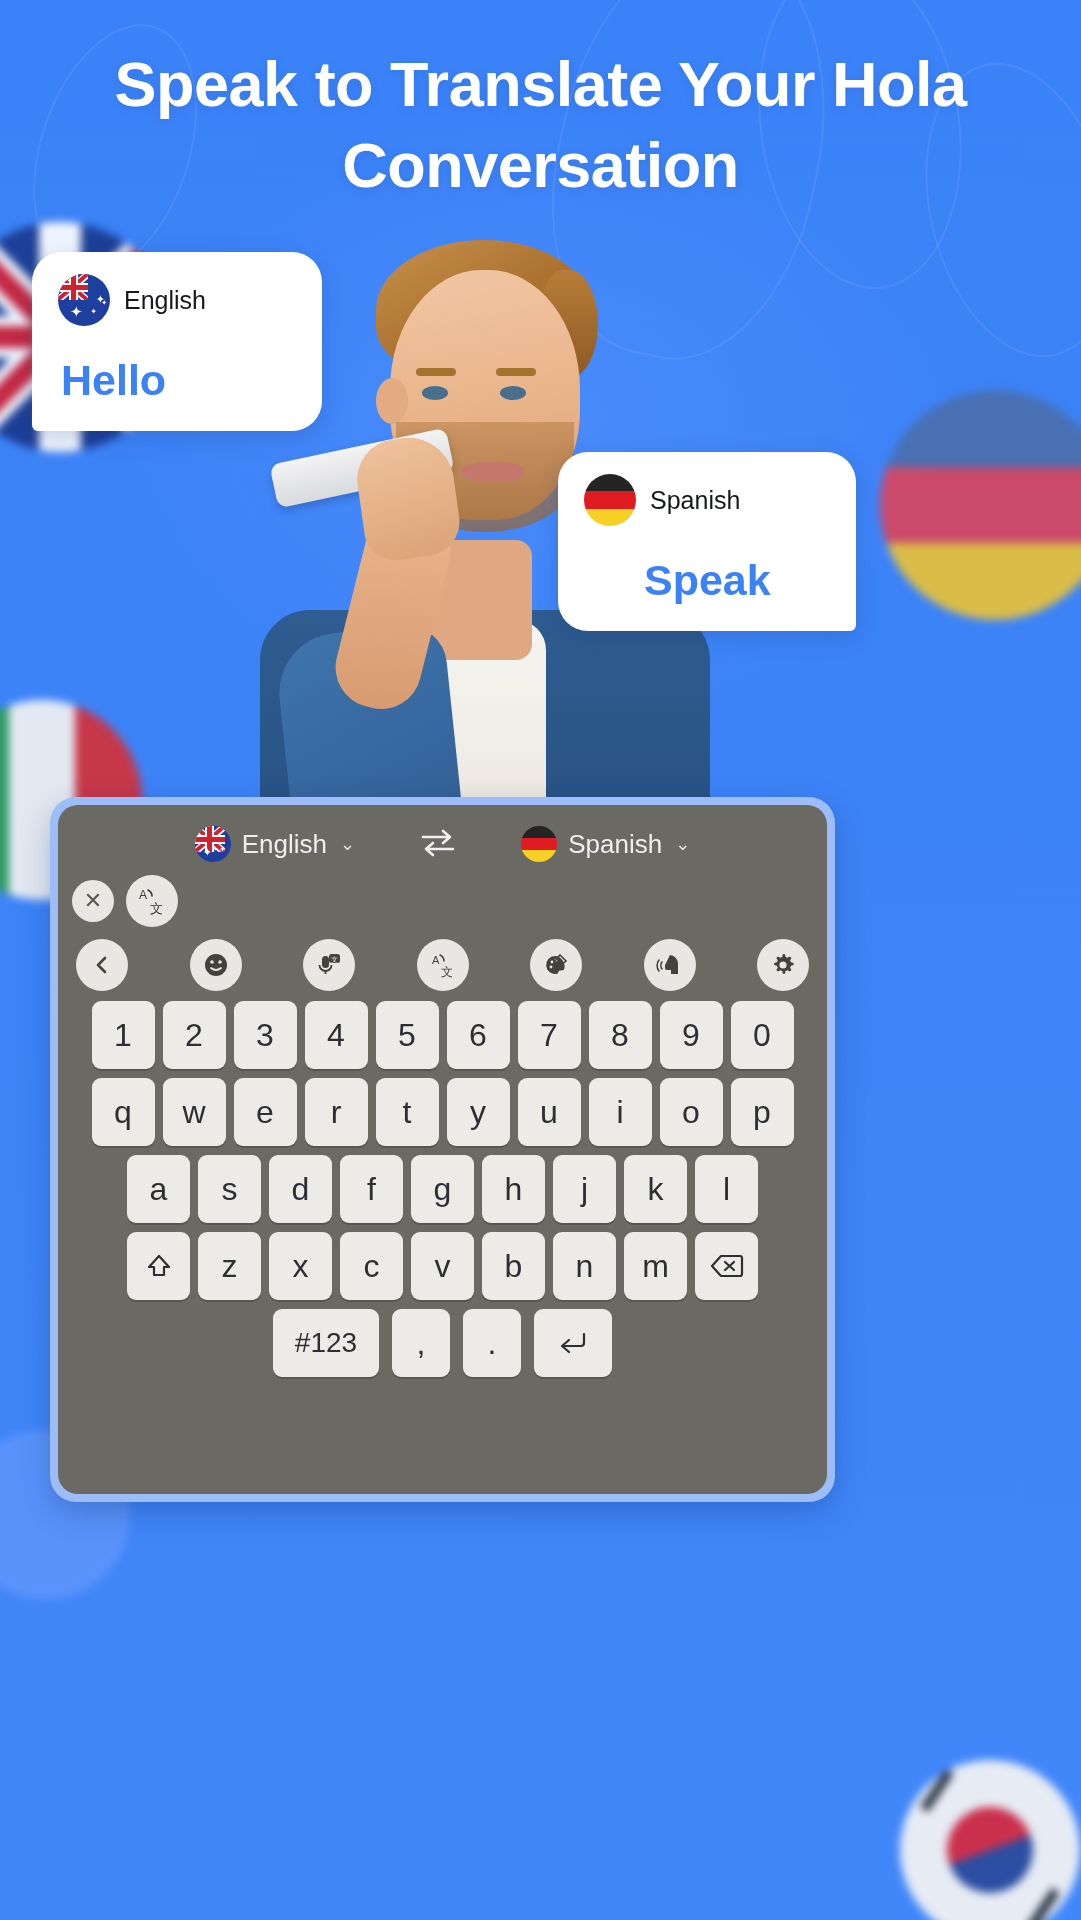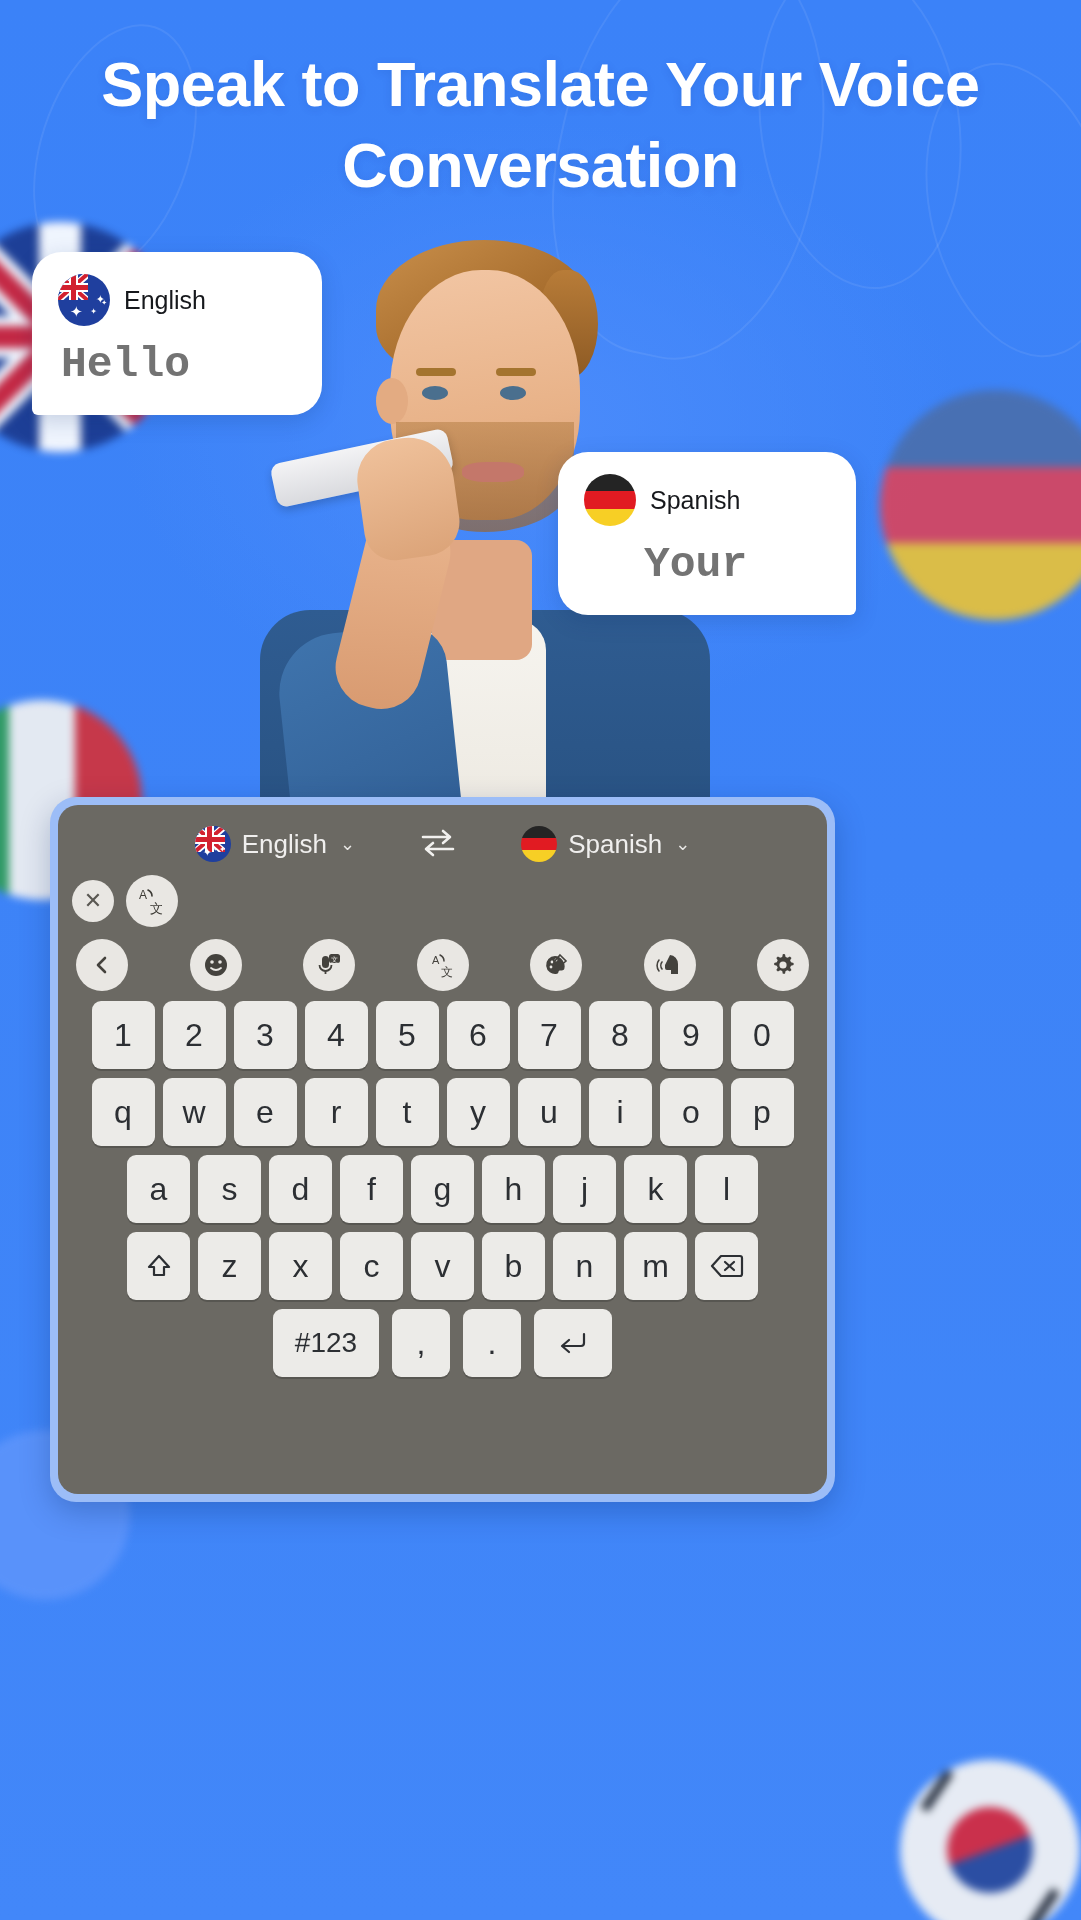--- a/index.html
+++ b/index.html
@@ -143,21 +143,21 @@
   
   .bubble {
     position:absolute; background:#fff; box-shadow:0 6px 22px rgba(10,40,100,.18);
     padding:22px 26px 26px 26px;
   }
   .bubble-left  { left:32px;  top:252px; width:290px; border-radius:30px 30px 30px 6px; }
   .bubble-right { left:558px; top:452px; width:298px; border-radius:30px 30px 6px 30px; }
 
   .bub-head { display:flex; align-items:center; gap:14px; }
   .bub-lang { font-size:25px; color:#16181c; font-weight:normal; }
-  .bub-word { font-size:43px; font-weight:bold; color:#737373; margin-top:14px; margin-left:3px;font-family:Liberation Mono, monospace; }
+  .bub-word { font-size:43px; font-weight:bold; color:#3b82f6; margin-top:30px; margin-left:3px; }
   .bubble-right .bub-word { margin-left:60px; }
 
   .flag { width:52px; height:52px; border-radius:50%; overflow:hidden; position:relative; flex:0 0 auto; }
   
   .flag-au { background:#1f3f9e; }
   .flag-au .jack { position:absolute; left:0; top:0; width:30px; height:26px; background:#1f3f9e; overflow:hidden; }
   .flag-au .jack .w1,.flag-au .jack .w2 { position:absolute; left:-8px; top:50%; width:150%; height:7px; margin-top:-3.5px; background:#fff; }
   .flag-au .jack .w1 { transform:rotate(41deg); }
   .flag-au .jack .w2 { transform:rotate(-41deg); }
   .flag-au .jack .r1,.flag-au .jack .r2 { position:absolute; left:-8px; top:50%; width:150%; height:3.5px; margin-top:-1.75px; background:#d2202f; }
@@ -280,21 +280,21 @@
   <div class="flagblob fb-bl"></div>
   <div class="flagblob fb-kr">
     <div class="kr">
         <div class="circ"></div>
       <div class="bar" style="left:14px;top:26px;transform:rotate(-56deg)"></div>
       <div class="bar" style="right:14px;bottom:26px;transform:rotate(-56deg)"></div>
     </div>
   </div>
 </div>
 
-<div class="headline">Speak to Translate Your Voice Conversation</div>
+<div class="headline">Speak to Translate Your Hola Conversation</div>
 
 <div class="person">
   <div class="torso"></div>
   <div class="shirt-white"></div>
   <div class="neck"></div>
   <div class="hair"></div>
   <div class="head"></div>
   <div class="ear"></div>
   <div class="brow l"></div>
     <div class="brow r"></div>
@@ -333,21 +333,21 @@
 
 <div class="bubble bubble-right">
   <div class="bub-head">
     <span class="flag flag-de">
         <i></i>
         <i></i>
         <i></i>
       </span>
     <span class="bub-lang">Spanish</span>
   </div>
-  <div class="bub-word">Your</div>
+  <div class="bub-word">Speak</div>
 </div>
 
 <div class="kb-shell">
   <div class="kb">
 
     <div class="kb-langbar">
       <div class="lang-pick">
         <span class="flag flag-au">
           <span class="jack">
             <span class="w1"></span>

